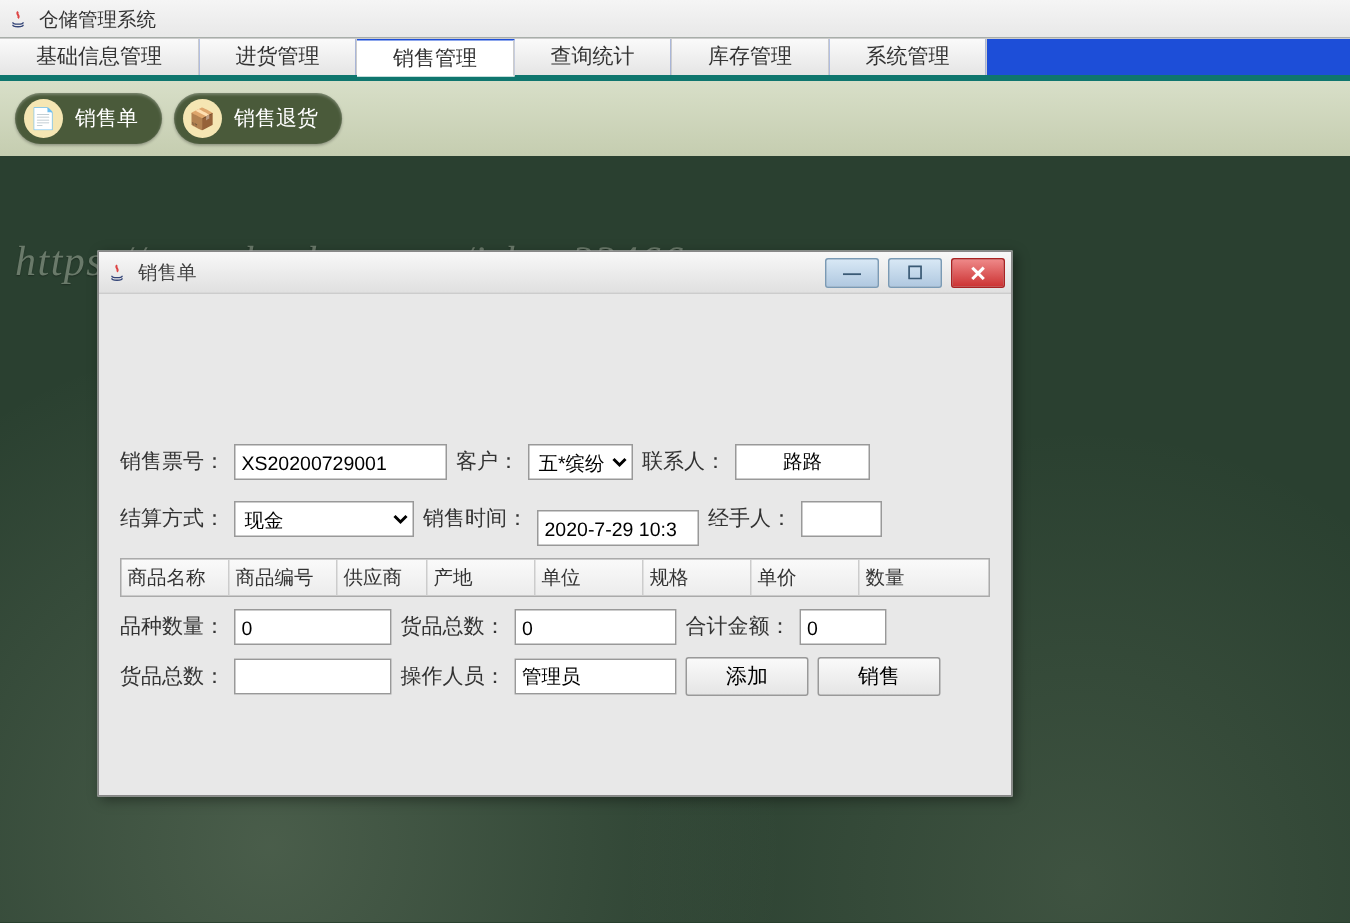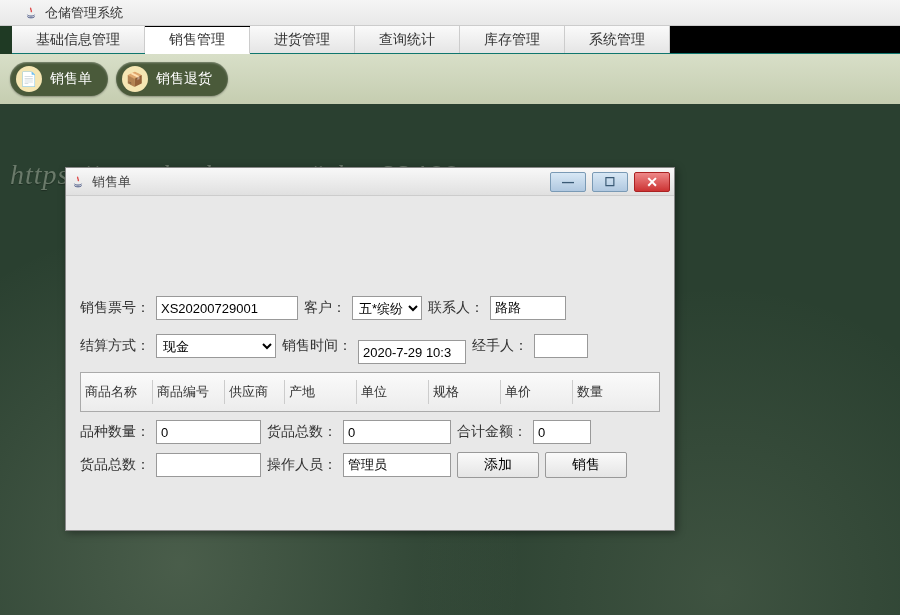--- a/index.html
+++ b/index.html
@@ -1,21 +1,21 @@
 <!DOCTYPE html>
 <html><head>
   <meta charset="utf-8">
   <style>
     * { margin: 0; padding: 0; box-sizing: border-box; font-family: "Microsoft YaHei", SimSun, sans-serif; }
     body { width: 900px; height: 615px; overflow: hidden; background: #1f3a24; position: relative; }
     
-    .titlebar { height: 26px; background: linear-gradient(#f5f5f5, #e8e8e8); border-bottom: 1px solid #ccc; display: flex; align-items: center; padding: 0 23px; gap: 6px; font-size: 13px; color: #333; }
+    .titlebar { height: 26px; background: linear-gradient(#f5f5f5, #e8e8e8); border-bottom: 1px solid #ccc; display: flex; align-items: center; padding: 0 4px; gap: 6px; font-size: 13px; color: #333; }
     .java-icon { width: 16px; height: 16px; display: inline-flex; align-items: center; justify-content: center; }
     
-    .tabs { height: 28px; background: #000000; display: flex; border-bottom: 1px solid #0f766e; margin-left: 12px; }
+    .tabs { height: 28px; background: #1d4ed8; display: flex; border-bottom: 4px solid #0f766e; }
     .tab { padding: 0 24px; display: flex; align-items: center; font-size: 14px; color: #333; border-right: 1px solid #ccc; cursor: pointer; background: linear-gradient(#fafafa, #e5e5e5); }
     .tab.active { background: #fff; border-bottom: 1px solid #fff; position: relative; top: 1px; }
     
     .toolbar-strip { height: 50px; background: linear-gradient(#d8dfc8, #c5cdb0); display: flex; align-items: center; padding: 0 10px; gap: 8px; }
     .pill-btn { height: 34px; background: #4a5a3a; border-radius: 17px; display: flex; align-items: center; padding: 0 16px 0 6px; gap: 8px; color: #fff; font-size: 14px; cursor: pointer; box-shadow: inset 0 1px 2px rgba(255,255,255,0.3), 0 1px 2px rgba(0,0,0,0.3); }
     .pill-icon { width: 26px; height: 26px; background: #f5e6b3; border-radius: 50%; display: flex; align-items: center; justify-content: center; font-size: 14px; }
     
     .content-area { position: relative; height: 511px; background: #2a4030; }
     .content-area::before { content:""; position:absolute; inset:0; background: radial-gradient(circle at 20% 90%, rgba(200,210,180,0.2), transparent 40%), radial-gradient(circle at 80% 95%, rgba(180,190,160,0.15), transparent 35%); }
     
@@ -28,21 +28,21 @@
     .win-min { background: linear-gradient(#d8e8f5,#b0c8e0); border:1px solid #7a9ab5; color:#3a5a75; border-radius:2px; }
     .win-max { background: linear-gradient(#d8e8f5,#b0c8e0); border:1px solid #7a9ab5; color:#3a5a75; border-radius:2px; }
     .win-close { background: linear-gradient(#e88, #c33); border:1px solid #a22; color:#fff; border-radius:2px; font-size:14px; }
     
     .dialog-body { padding: 100px 14px 14px 14px; }
     .form-row { display: flex; align-items: center; gap: 6px; margin-bottom: 8px; font-size: 14px; color: #333; }
     .lbl { white-space: nowrap; }
     .ipt { height: 24px; border: 1px solid #999; background: #fff; padding: 0 4px; font-size: 13px; }
     .sel { height: 24px; border: 1px solid #999; background: #fff; font-size: 13px; padding: 0 2px; }
     
-    .tbl-header { display: flex; border: 1px solid #aaa; background: linear-gradient(#fafafa,#ececec); height: 40px; margin-bottom: 8px; align-items: center; }
+    .tbl-header { display: flex; border: 1px solid #aaa; background: linear-gradient(#fafafa,#ececec); height: 26px; margin-bottom: 8px; align-items: center; }
     .th { padding: 3px 4px; border-right: 1px solid #ccc; font-size: 13px; color: #333; overflow: hidden; white-space: nowrap; }
     
     .btn { height: 26px; padding: 0 26px; border: 1px solid #999; background: linear-gradient(#fafafa, #e5e5e5); font-size: 14px; cursor: pointer; border-radius: 2px; }
   </style>
 </head>
 <body>
 
 <div class="titlebar">
   <span class="java-icon">
     <svg width="14" height="14" viewBox="0 0 16 16">
@@ -50,25 +50,25 @@
         <path d="M4 10c0 2 8 2 8 0M4 12c0 2 8 2 8 0" stroke="#347" stroke-width="1" fill="none"></path>
       </svg>
   </span>
   <span>仓储管理系统</span>
 </div>
 
 <div class="tabs">
   <div class="tab">
       <span>基础信息管理</span>
     </div>
+  <div class="tab">
+      <span>进货管理</span>
+    </div>
   <div class="tab active">
       <span>销售管理</span>
-    </div>
-  <div class="tab">
-      <span>进货管理</span>
     </div>
   <div class="tab">
       <span>查询统计</span>
     </div>
   <div class="tab">
       <span>库存管理</span>
     </div>
   <div class="tab">
       <span>系统管理</span>
     </div>
@@ -105,21 +105,21 @@
 
     <div class="dialog-body">
       <div class="form-row">
         <span class="lbl">销售票号：</span>
         <input class="ipt" style="width: 142px;" value="XS20200729001">
         <span class="lbl">客户：</span>
         <select class="sel" style="width:70px">
           <option>五*缤纷</option>
         </select>
         <span class="lbl">联系人：</span>
-        <input class="ipt" style="width: 76px;" value="路路">
+        <input class="ipt" style="width: 90px; text-align: center;" value="路路">
       </div>
 
       <div class="form-row">
         <span class="lbl">结算方式：</span>
         <select class="sel" style="width:120px">
           <option>现金</option>
         </select>
         <span class="lbl">销售时间：</span>
         <input class="ipt" style="width: 108px; margin-top: 12px;" value="2020-7-29 10:3">
         <span class="lbl">经手人：</span>

